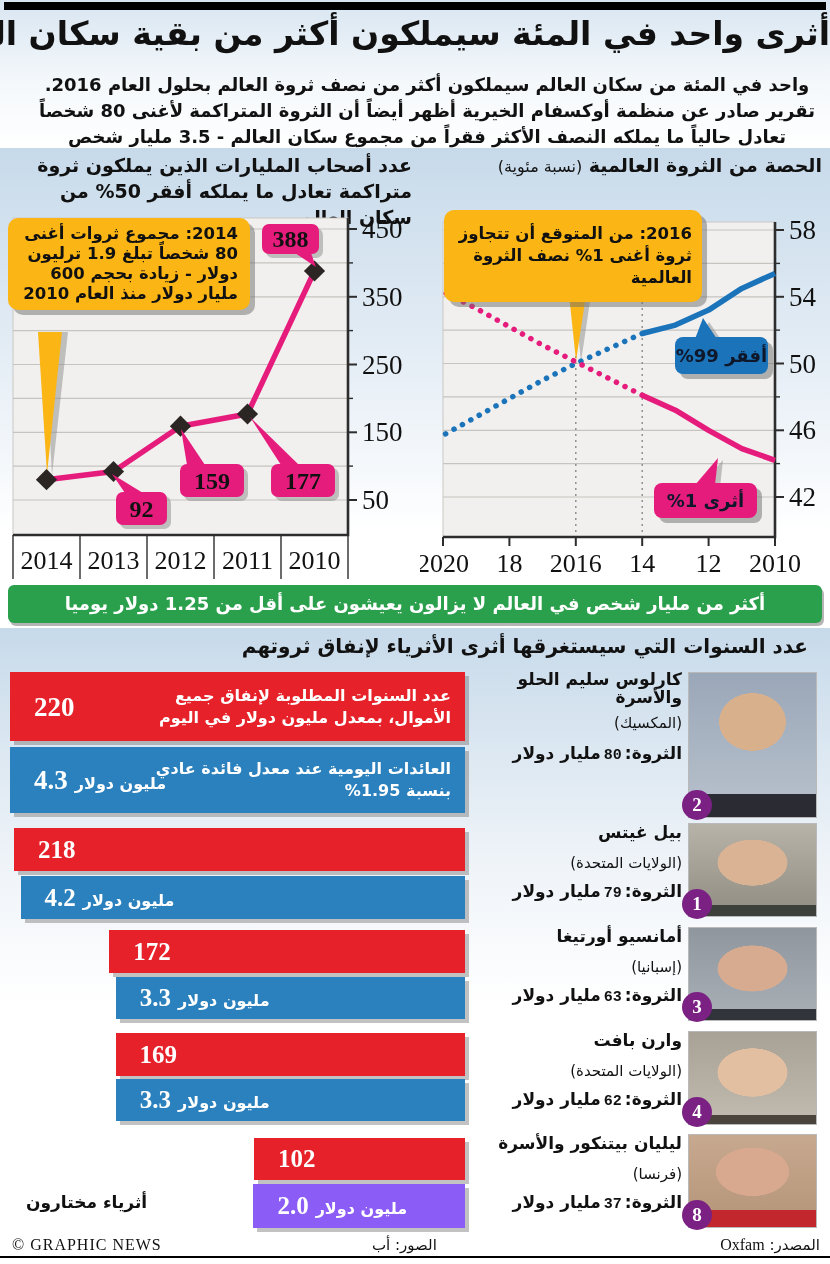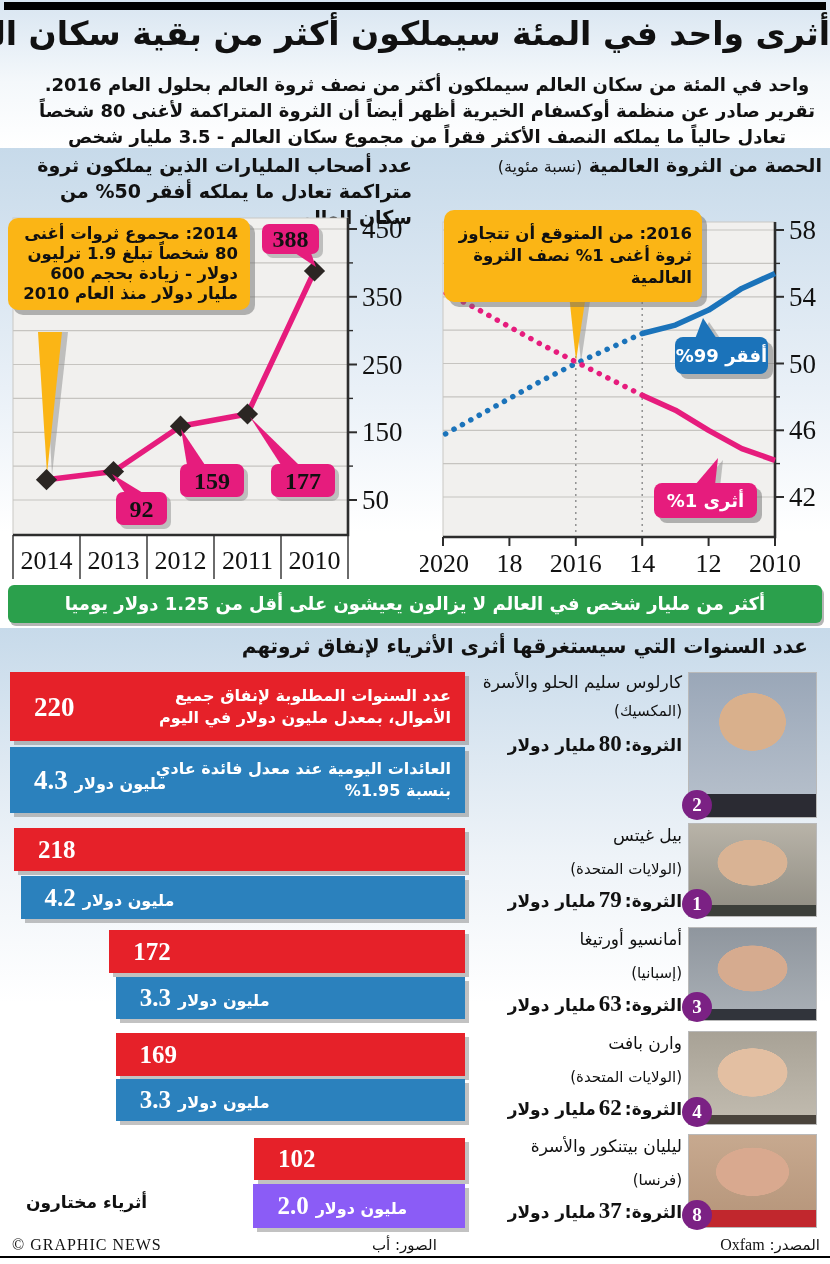--- a/index.html
+++ b/index.html
@@ -23,21 +23,21 @@
   #panelA{left:420px;width:410px;}
   .panel svg{position:absolute;top:0;left:0;}
   .chart-title{position:absolute;top:4px;right:6px;width:405px;direction:rtl;text-align:right;
                font-size:19px;font-weight:bold;line-height:26px;}
   #titleA{width:400px;right:8px;}
   #titleA .note{font-weight:normal;font-size:16px;}
   .callout{position:absolute;background:#fbb515;border-radius:10px;direction:rtl;text-align:right;
            font-weight:bold;box-shadow:5px 5px 0 rgba(110,110,110,.5);}
   #calloutB{left:8px;top:70px;width:218px;padding:6px 12px;font-size:16.5px;line-height:20px;}
   #calloutA{left:24px;top:62px;width:238px;padding:13px 10px;font-size:16.5px;line-height:22px;text-align:right;}
-  .series-label{position:absolute;color:#ffffff;font-weight:bold;font-size:18px;direction:rtl;
+  .series-label{position:absolute;color:#0f172a;font-weight:bold;font-size:18px;direction:rtl;
                 text-align:center;border-radius:8px;box-shadow:5px 5px 0 rgba(110,110,110,.5);}
   #label-poor{left:255px;top:189px;width:93px;line-height:37px;background:#1b73ba;}
   #label-rich{left:234px;top:335px;width:103px;line-height:35px;background:#e61c7d;}
   
   #banner{position:absolute;top:585px;left:8px;width:814px;height:38px;background:#2ba04c;
           border-radius:6px;color:#fff;font-weight:bold;font-size:18px;line-height:38px;
           text-align:center;direction:rtl;box-shadow:2px 3px 0 rgba(120,120,120,.55);}
   
   #spend-bg{position:absolute;top:628px;left:0;width:830px;height:604px;
             background:linear-gradient(180deg,#c7daea 0%,#eef3f8 38%,#fff 62%);}
@@ -48,24 +48,24 @@
   .bar.blue{background:#2b81bd;}
   .bar .value{position:absolute;left:24px;top:50%;transform:translateY(-50%);
               font-family:"Liberation Serif","DejaVu Serif",serif;font-weight:bold;font-size:25px;
               display:flex;align-items:baseline;gap:7px;white-space:nowrap;}
   .bar .value .unit{font-family:"DejaVu Sans",sans-serif;font-size:16px;font-weight:bold;}
   .bar .legend{position:absolute;right:14px;top:50%;transform:translateY(-50%);width:300px;
                direction:rtl;text-align:right;font-size:16px;font-weight:bold;line-height:22px;}
   .bar.big .value{font-size:27px;}
   
   .person{position:absolute;left:470px;width:212px;direction:rtl;text-align:right;}
-  .person .name{font-size:17px;font-weight:normal;line-height:24px;}
+  .person .name{font-size:17px;font-weight:bold;line-height:18px;}
   .person .country{font-size:15px;margin-top:8px;}
   .person .wealth{margin-top:11px;font-size:17px;font-weight:bold;white-space:nowrap;}
-  .person .wealth .num{font-size:23px;padding:0 3px;}
+  .person .wealth .num{font-size:15px;padding:0 3px;font-family:Liberation Mono, monospace;}
   .person.compact .country{margin-top:13px;}
   .person.compact .wealth{margin-top:9px;}
   .photo{position:absolute;left:688px;width:129px;border:1px solid #b9b9b9;box-sizing:border-box;}
   .badge{position:absolute;left:682px;width:30px;height:30px;border-radius:50%;background:#7b2184;
          color:#fff;text-align:center;line-height:30px;font-size:19px;font-weight:bold;
          font-family:"Liberation Serif","DejaVu Serif",serif;}
   #foot-note{position:absolute;left:26px;top:1192px;font-size:17px;font-weight:bold;direction:rtl;}
   
   #footer-rule{position:absolute;top:1256px;left:0;width:830px;height:2px;background:#000;}
   #copyright{position:absolute;left:12px;top:1236px;font-family:"Liberation Serif","DejaVu Serif",serif;

